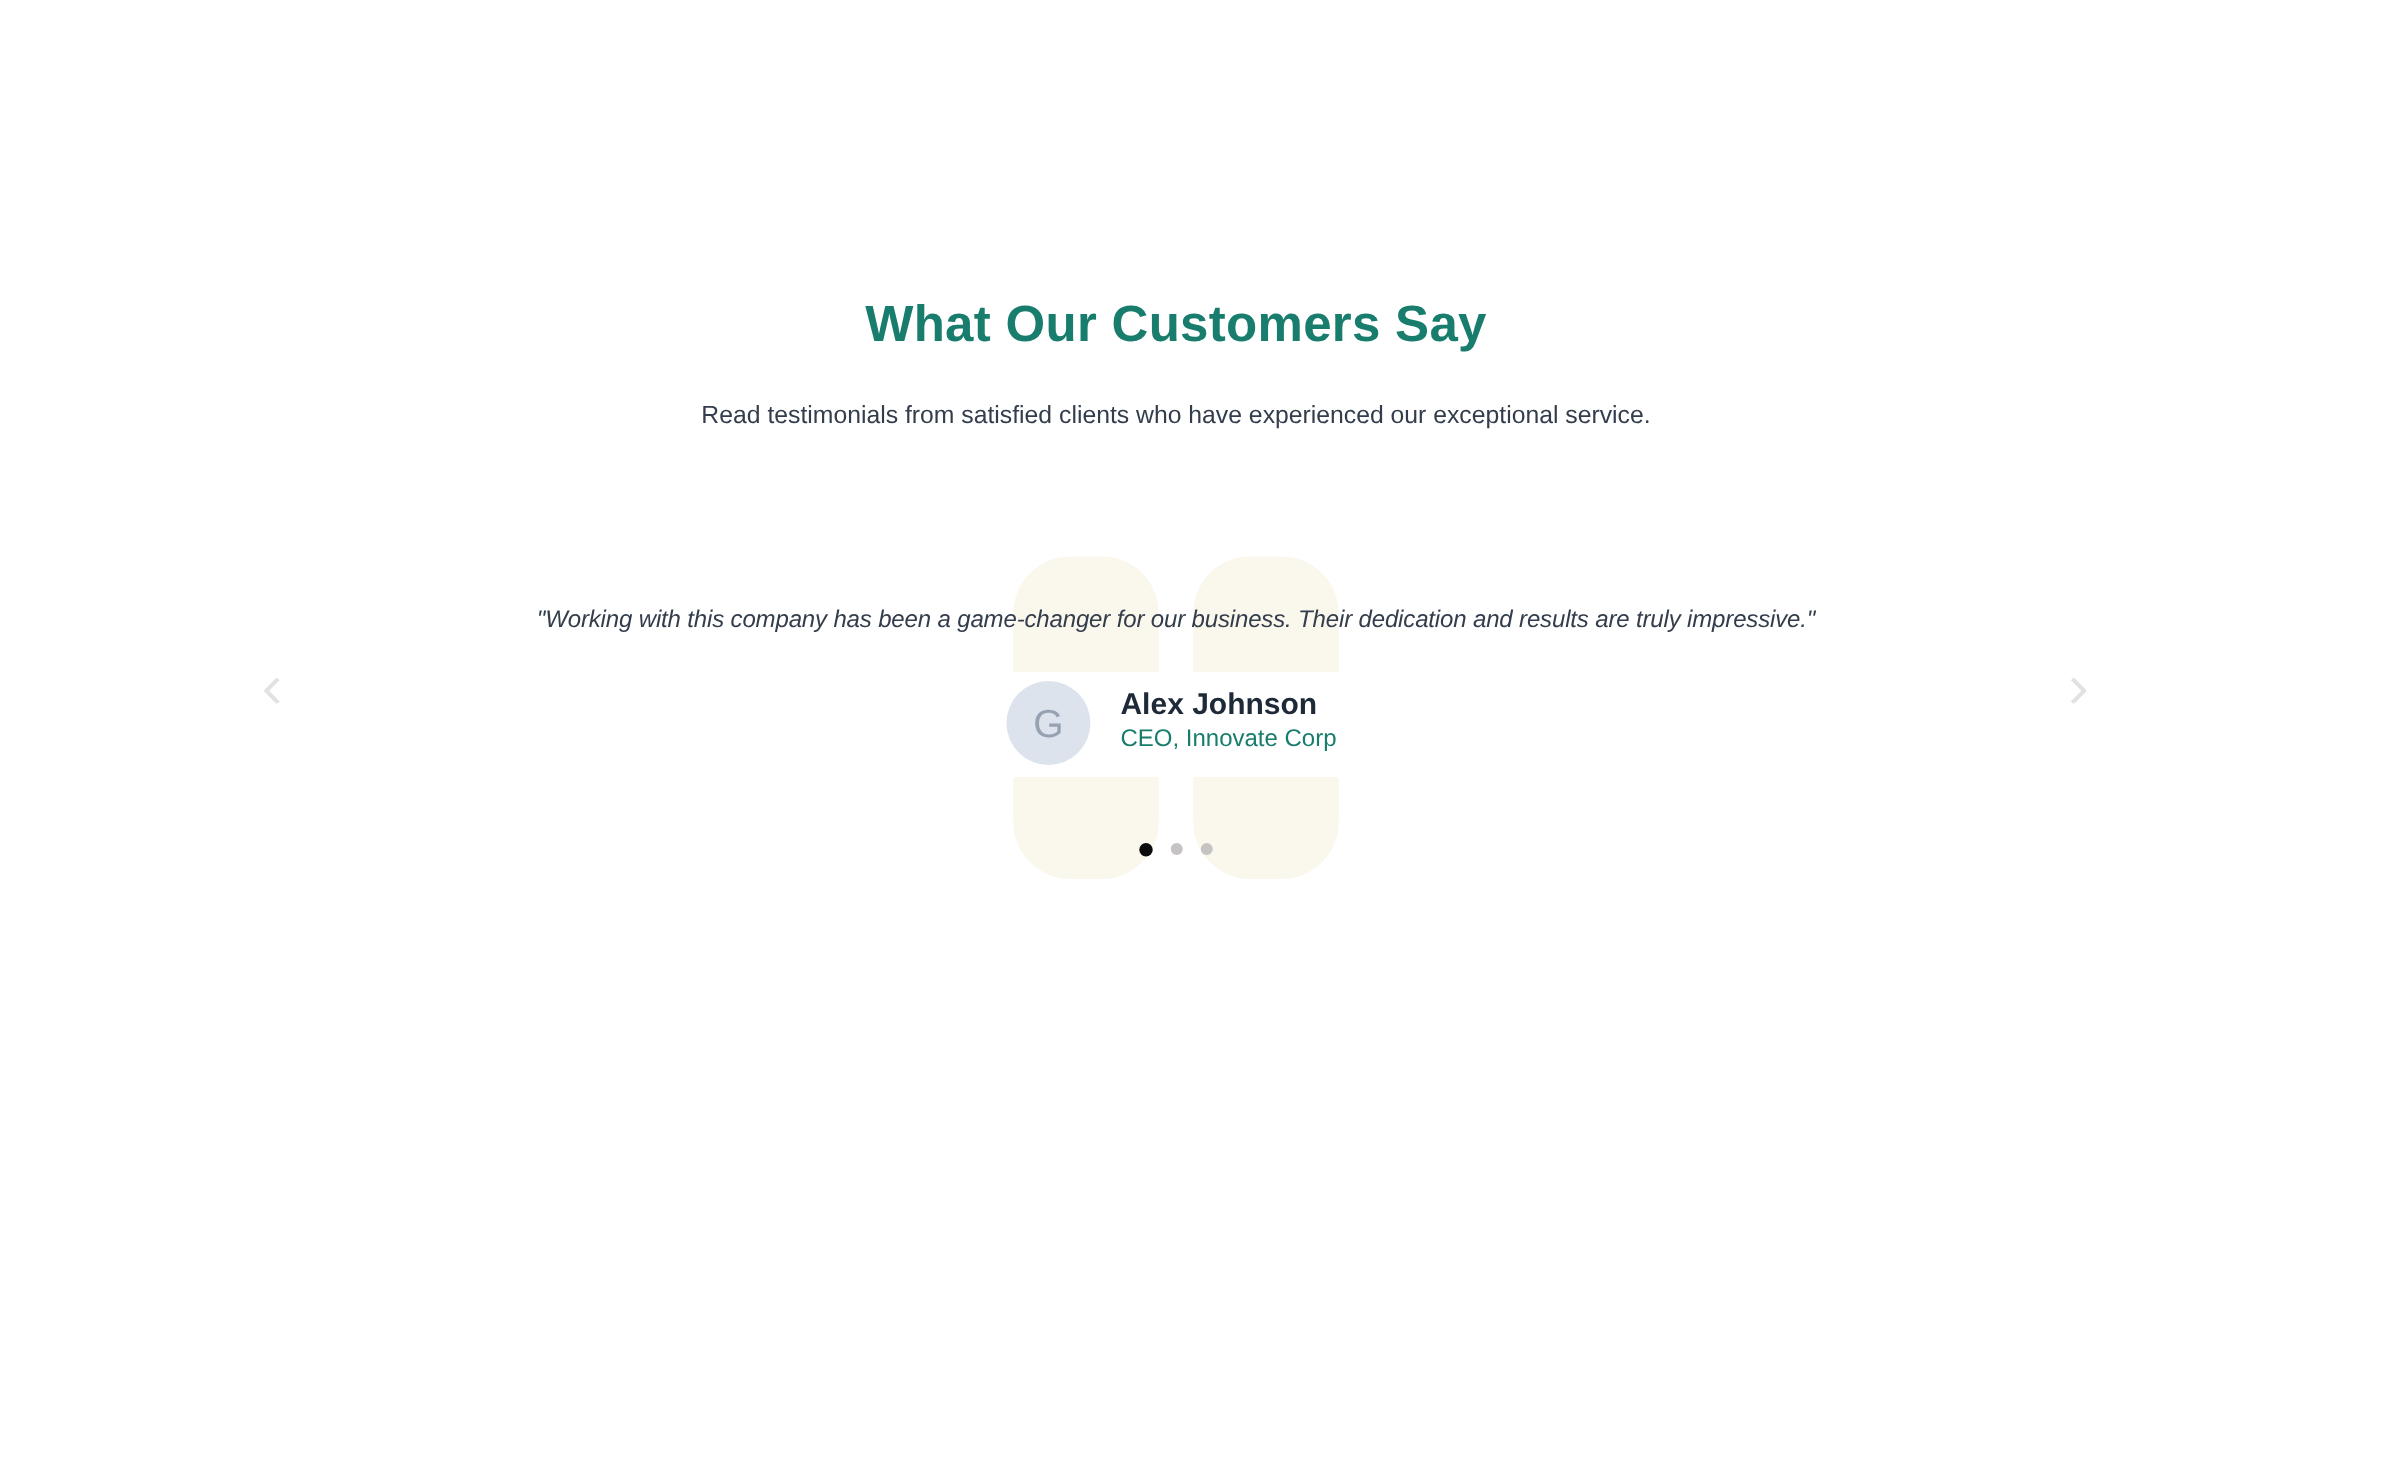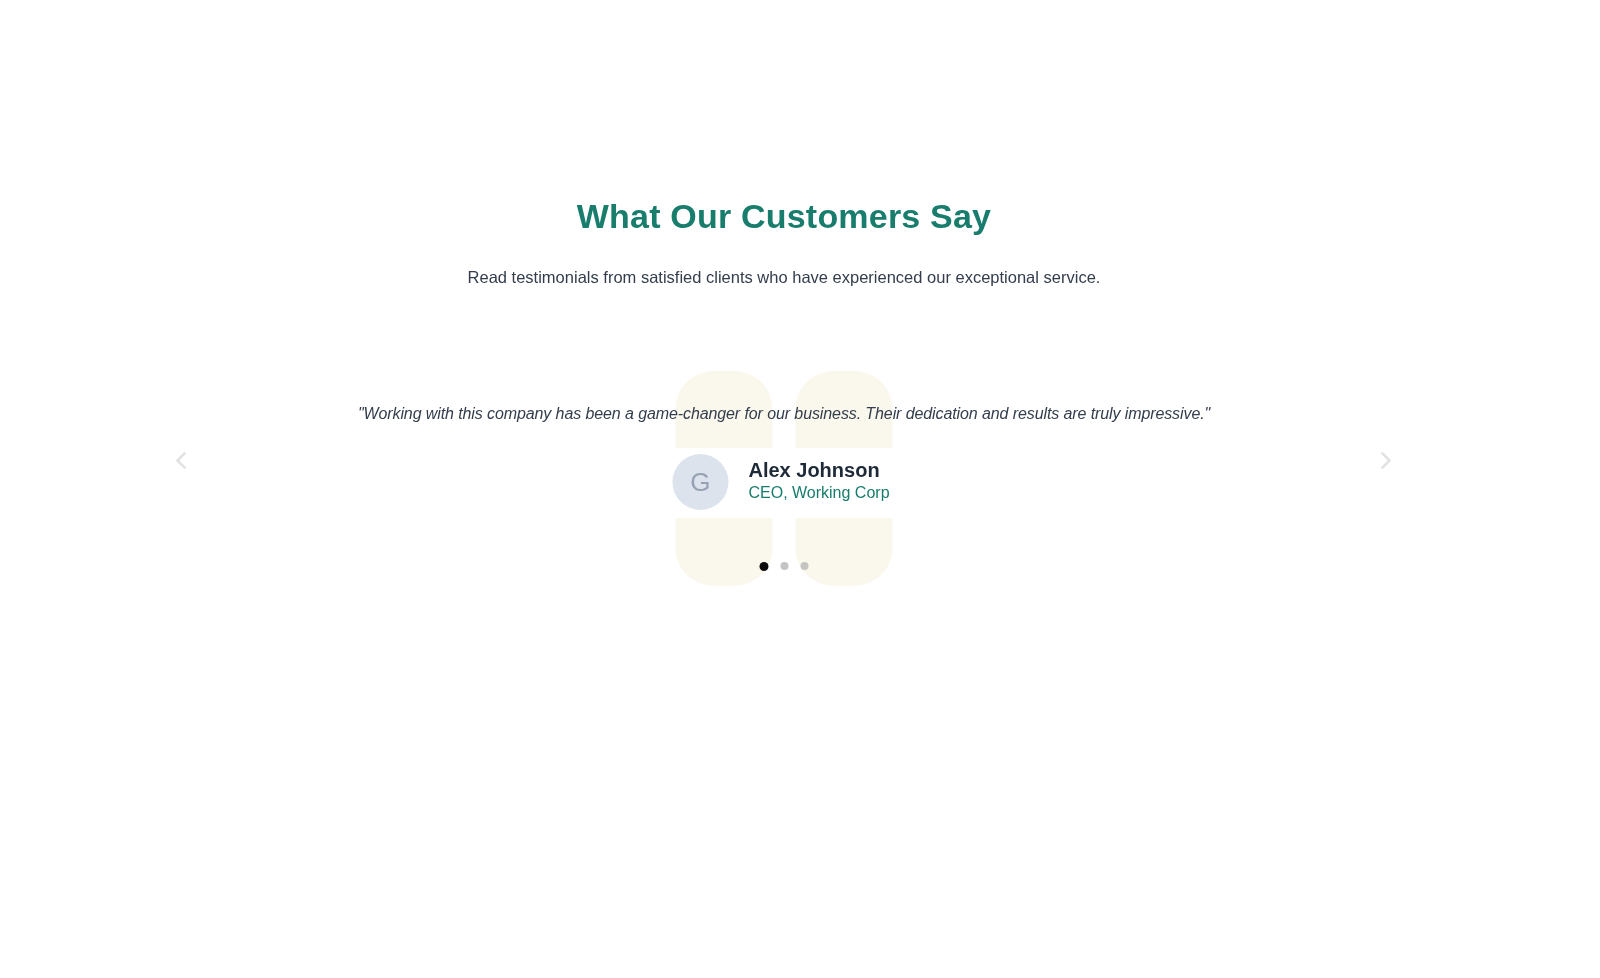--- a/index.html
+++ b/index.html
@@ -123,21 +123,21 @@
     <div class="bar"></div>
     <div class="bar"></div>
   </div>
 
   <p class="quote-text">"Working with this company has been a game-changer for our business. Their dedication and results are truly impressive."</p>
 
   <div class="author-row">
     <div class="avatar">G</div>
     <div class="author-meta">
       <div class="author-name">Alex Johnson</div>
-      <div class="author-role">CEO, Working Corp</div>
+      <div class="author-role">CEO, Innovate Corp</div>
     </div>
   </div>
 
   <div class="dots">
       <div class="dot active"></div>
       <div class="dot"></div>
       <div class="dot"></div>
     </div>
 
   <button class="nav-btn nav-prev">

